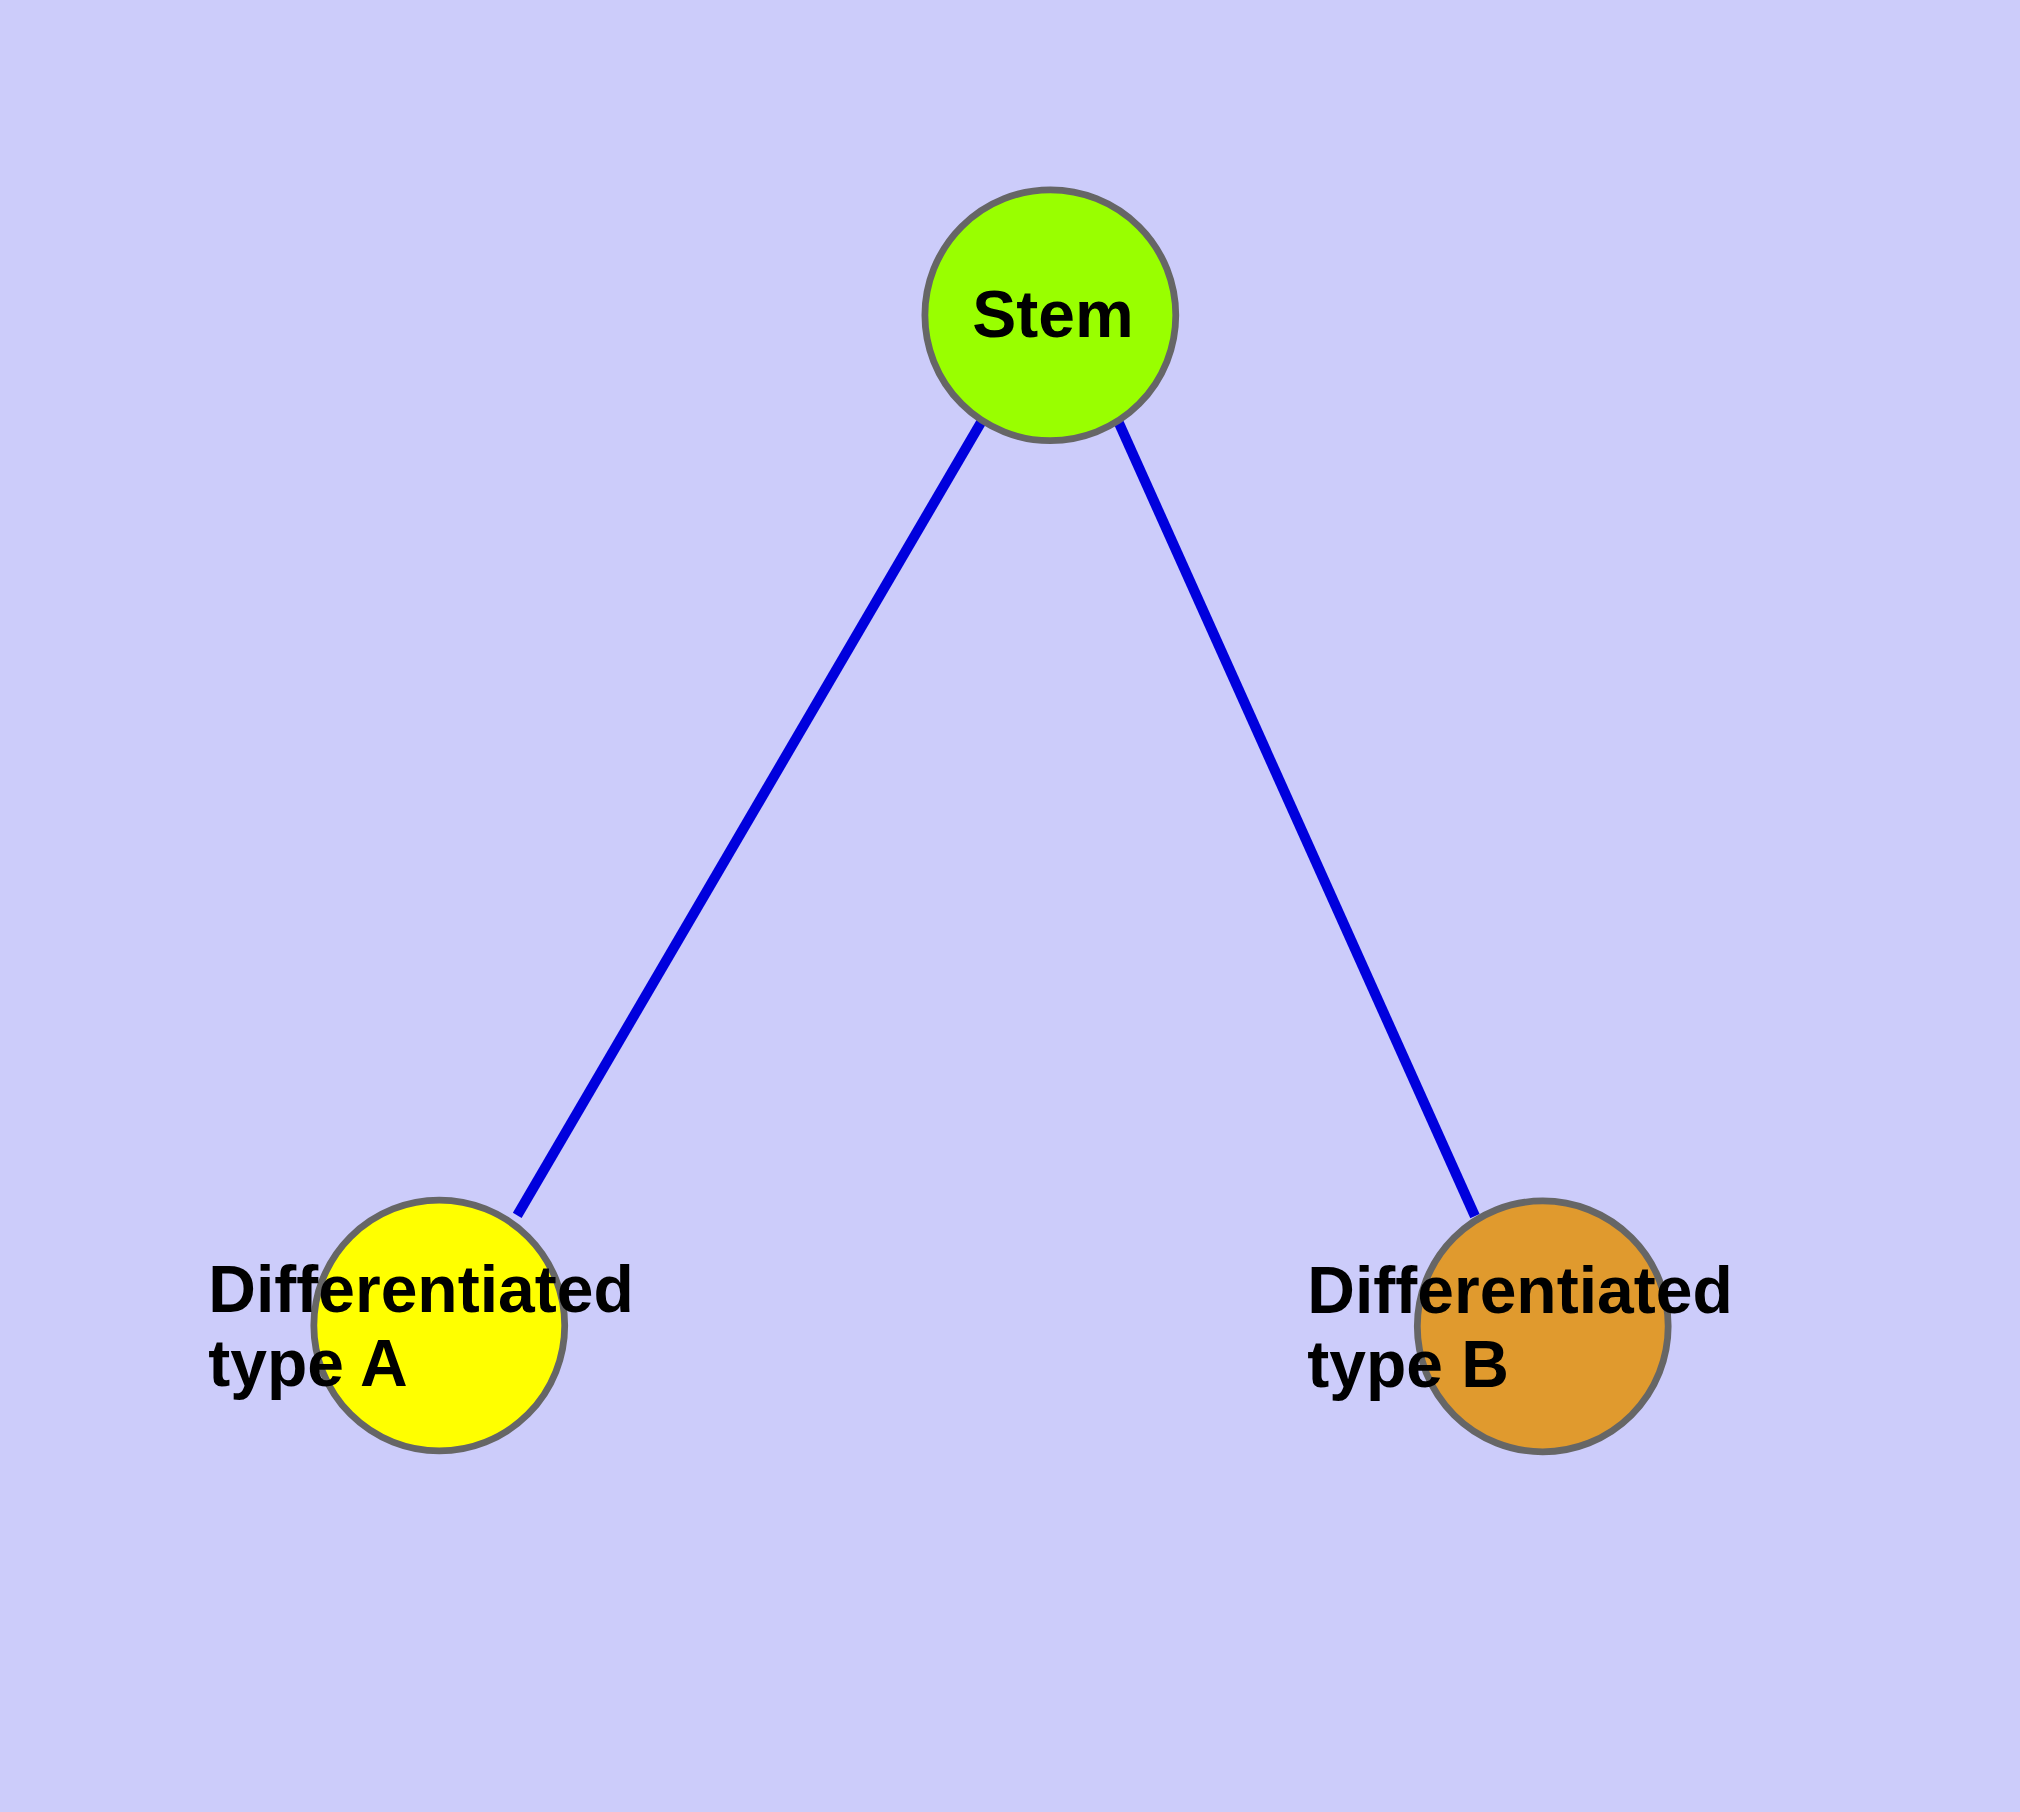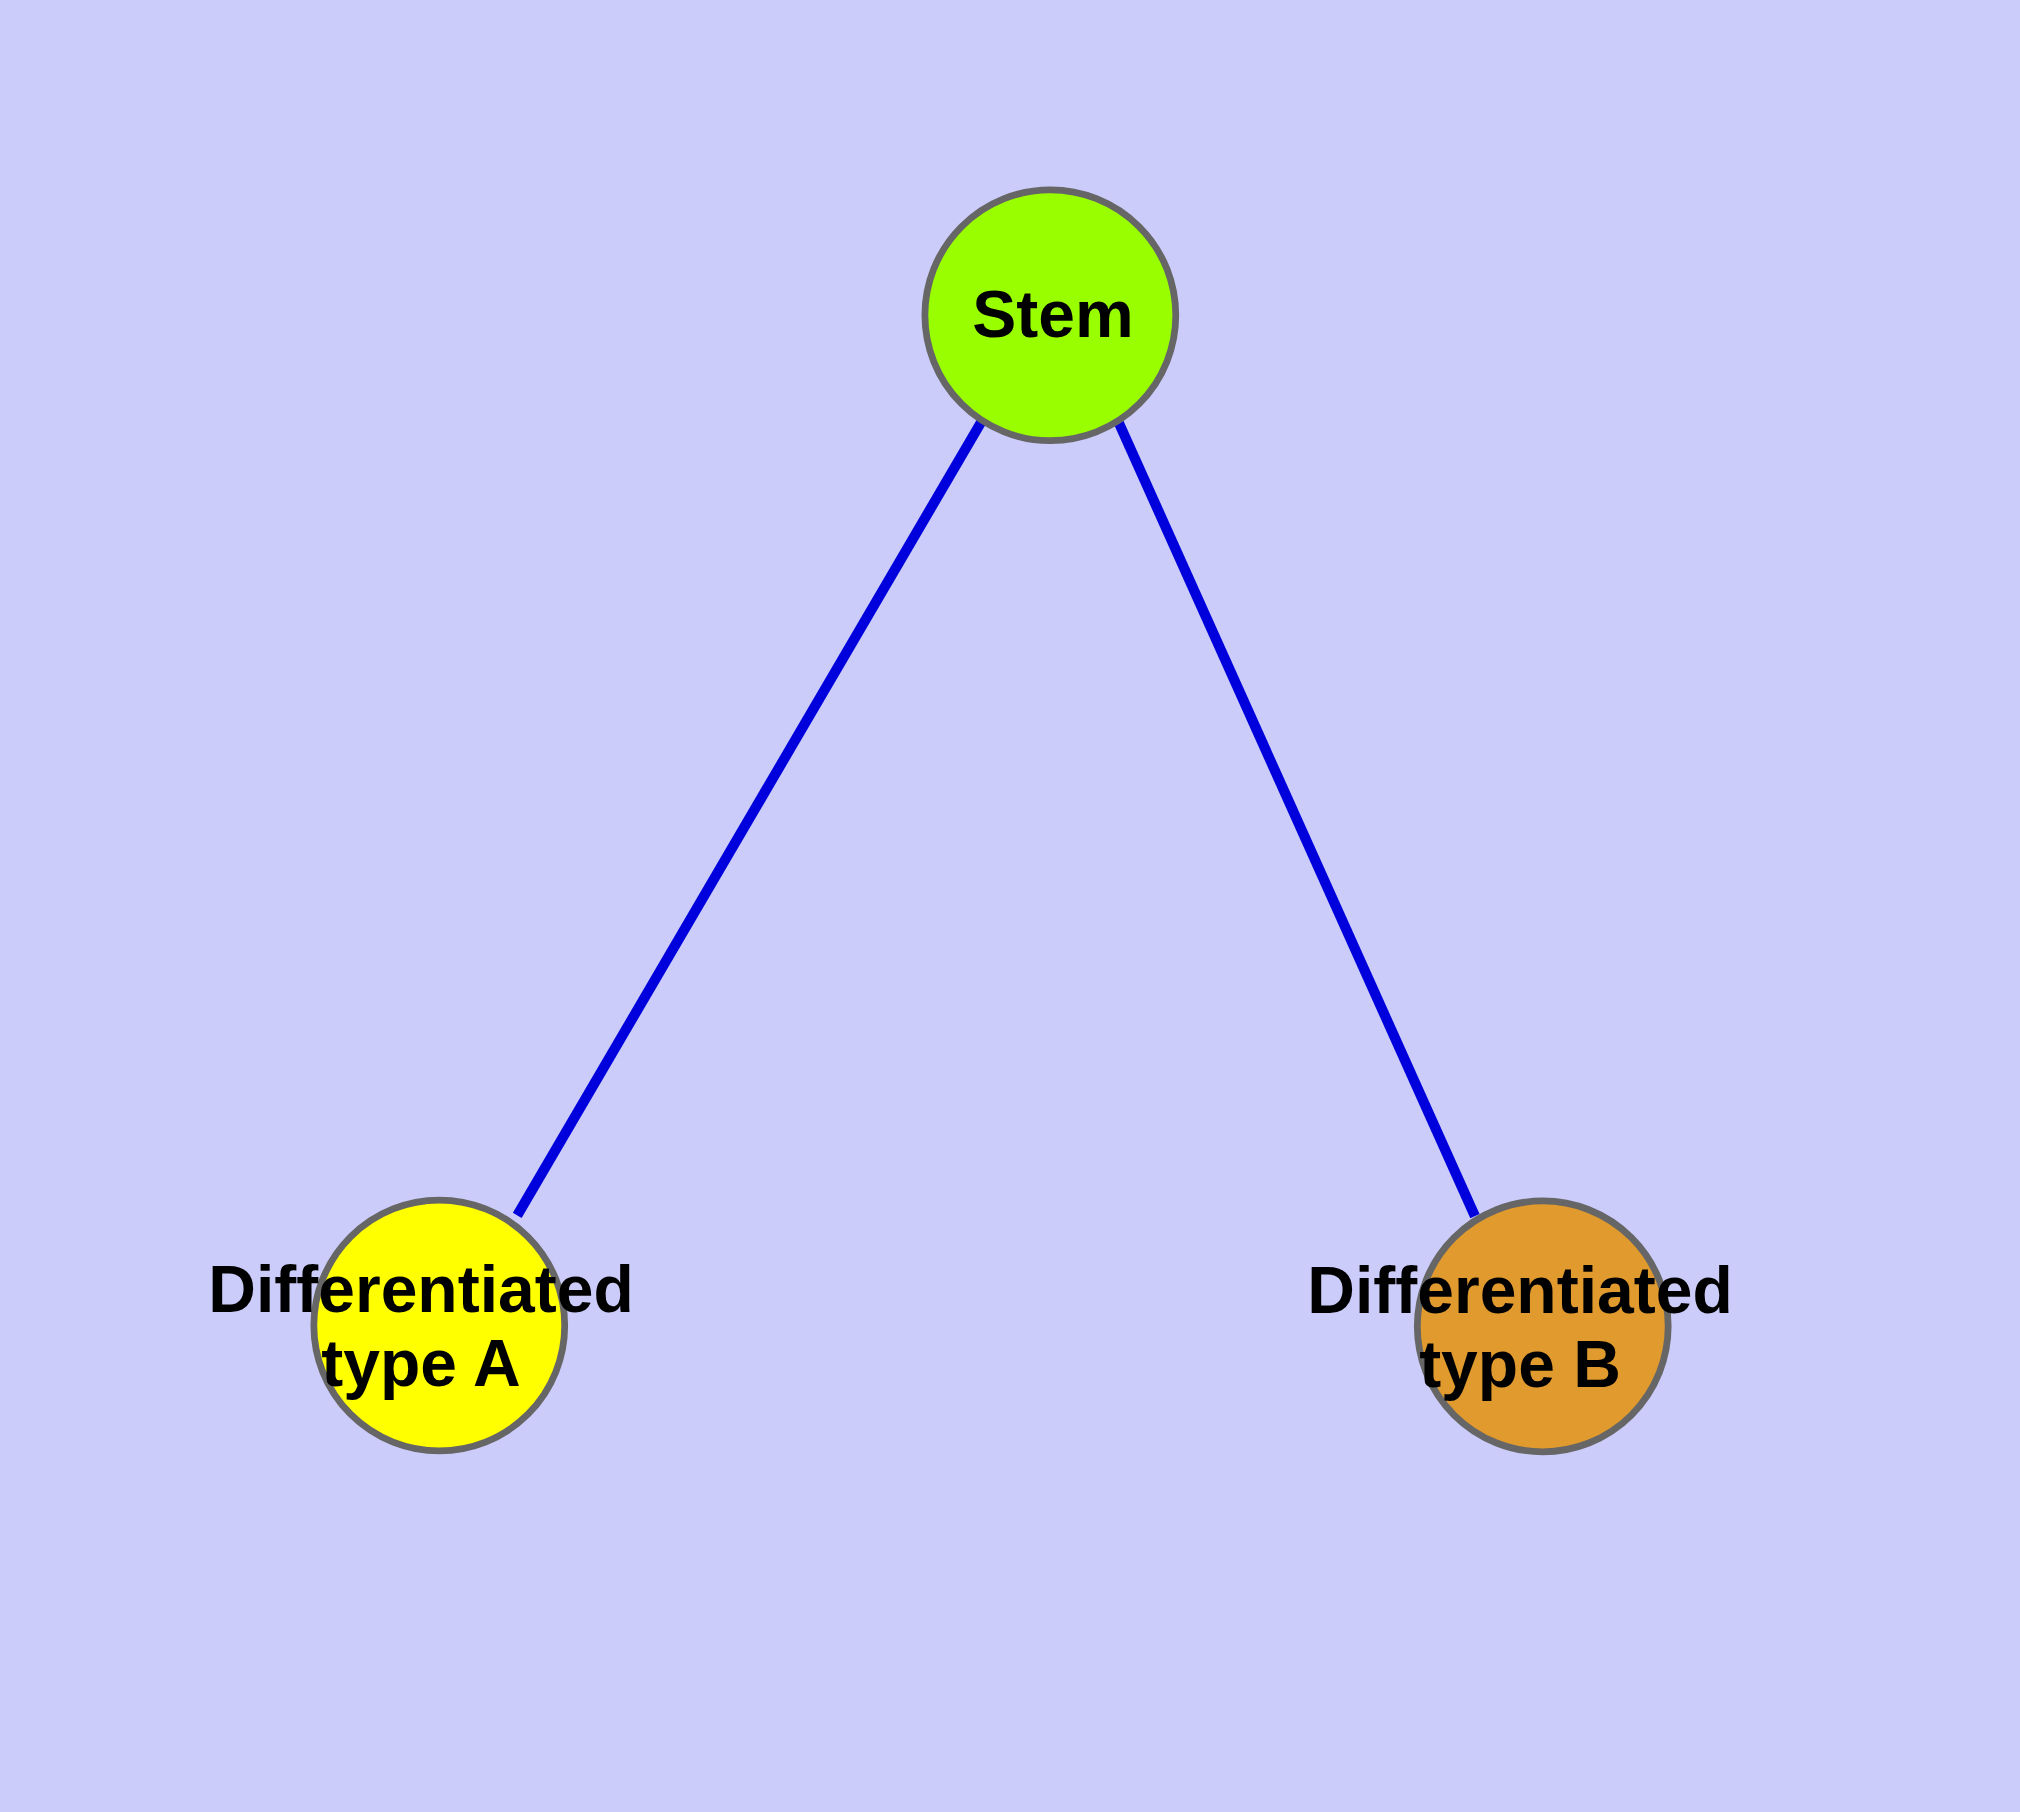--- a/index.html
+++ b/index.html
@@ -23,21 +23,20 @@
     height: 1812px;
     display: block;
   }
   .node-label {
     position: absolute;
     color: #000000;
     font-family: "Liberation Sans", sans-serif;
     font-weight: bold;
     font-size: 66px;
     line-height: 1.12;
-    text-align: center;
     white-space: pre;
     pointer-events: none;
     transform: translate(-50%, -50%);
   }
 </style>
 </head>
 <body>
 
 <div id="stage" style="width: 2021px; height: 1812px; background: rgb(204, 204, 250);">
 

